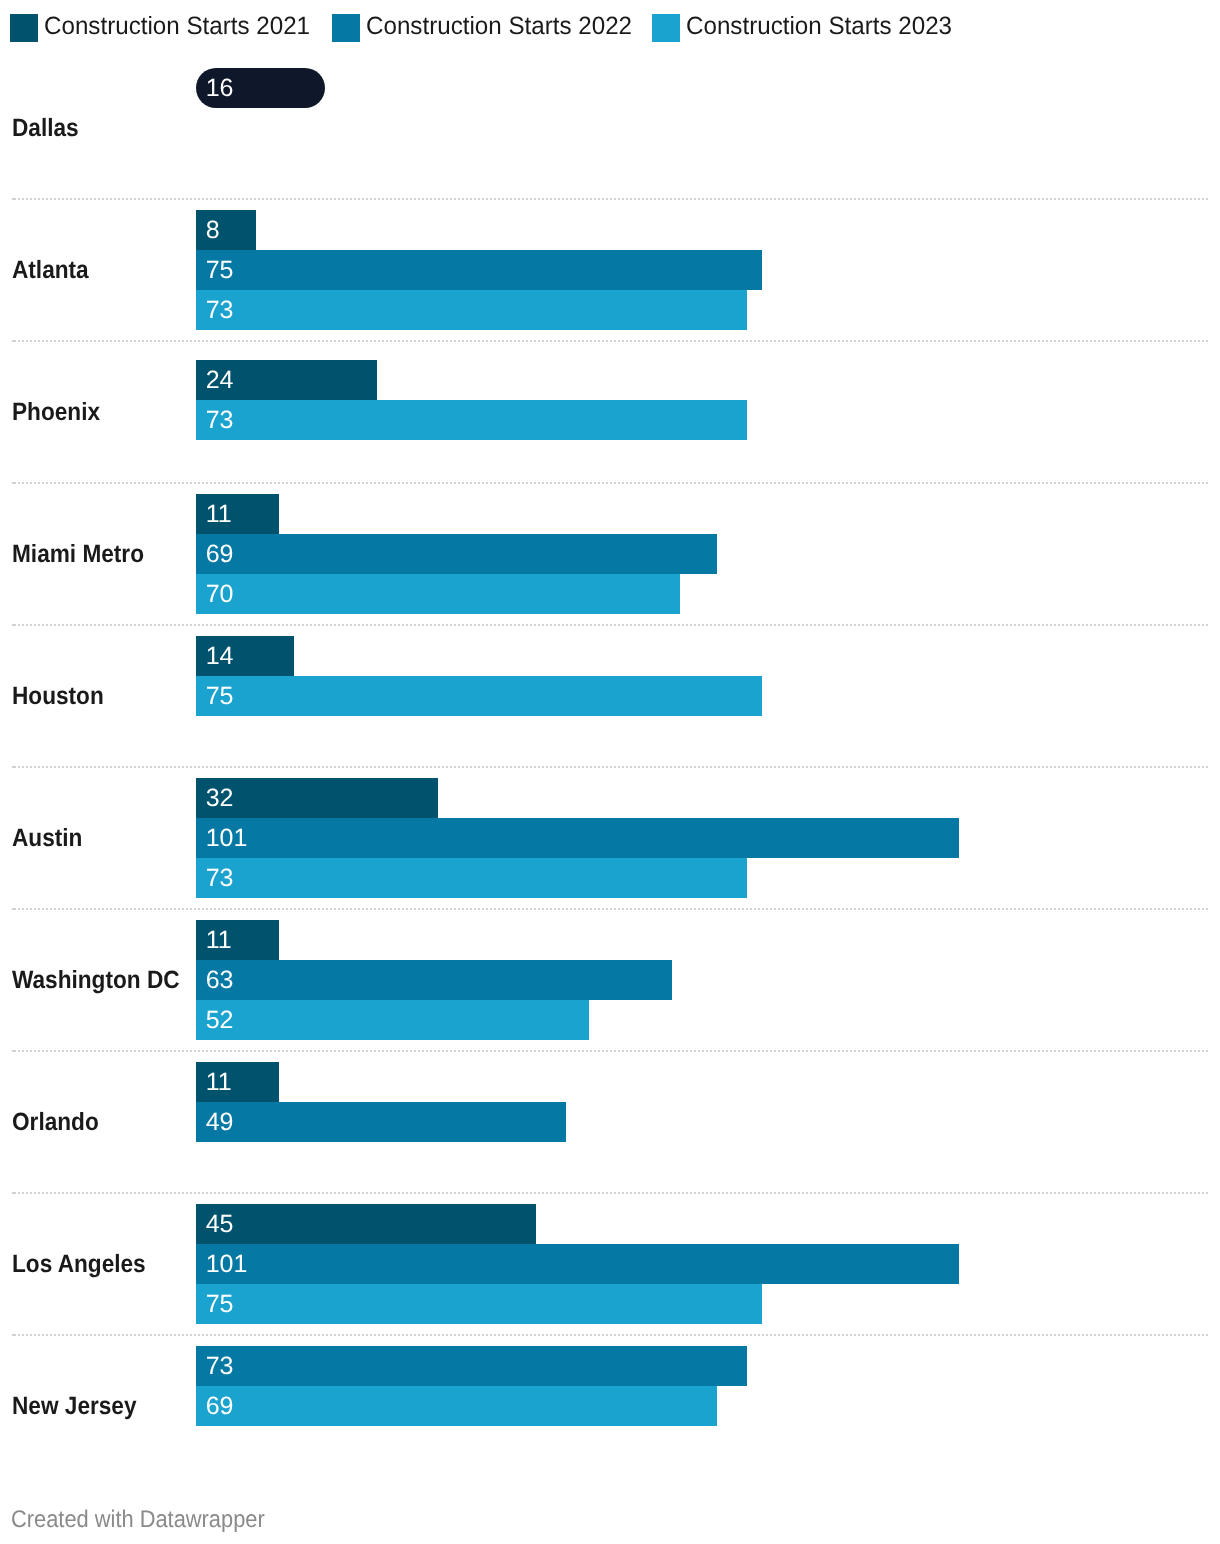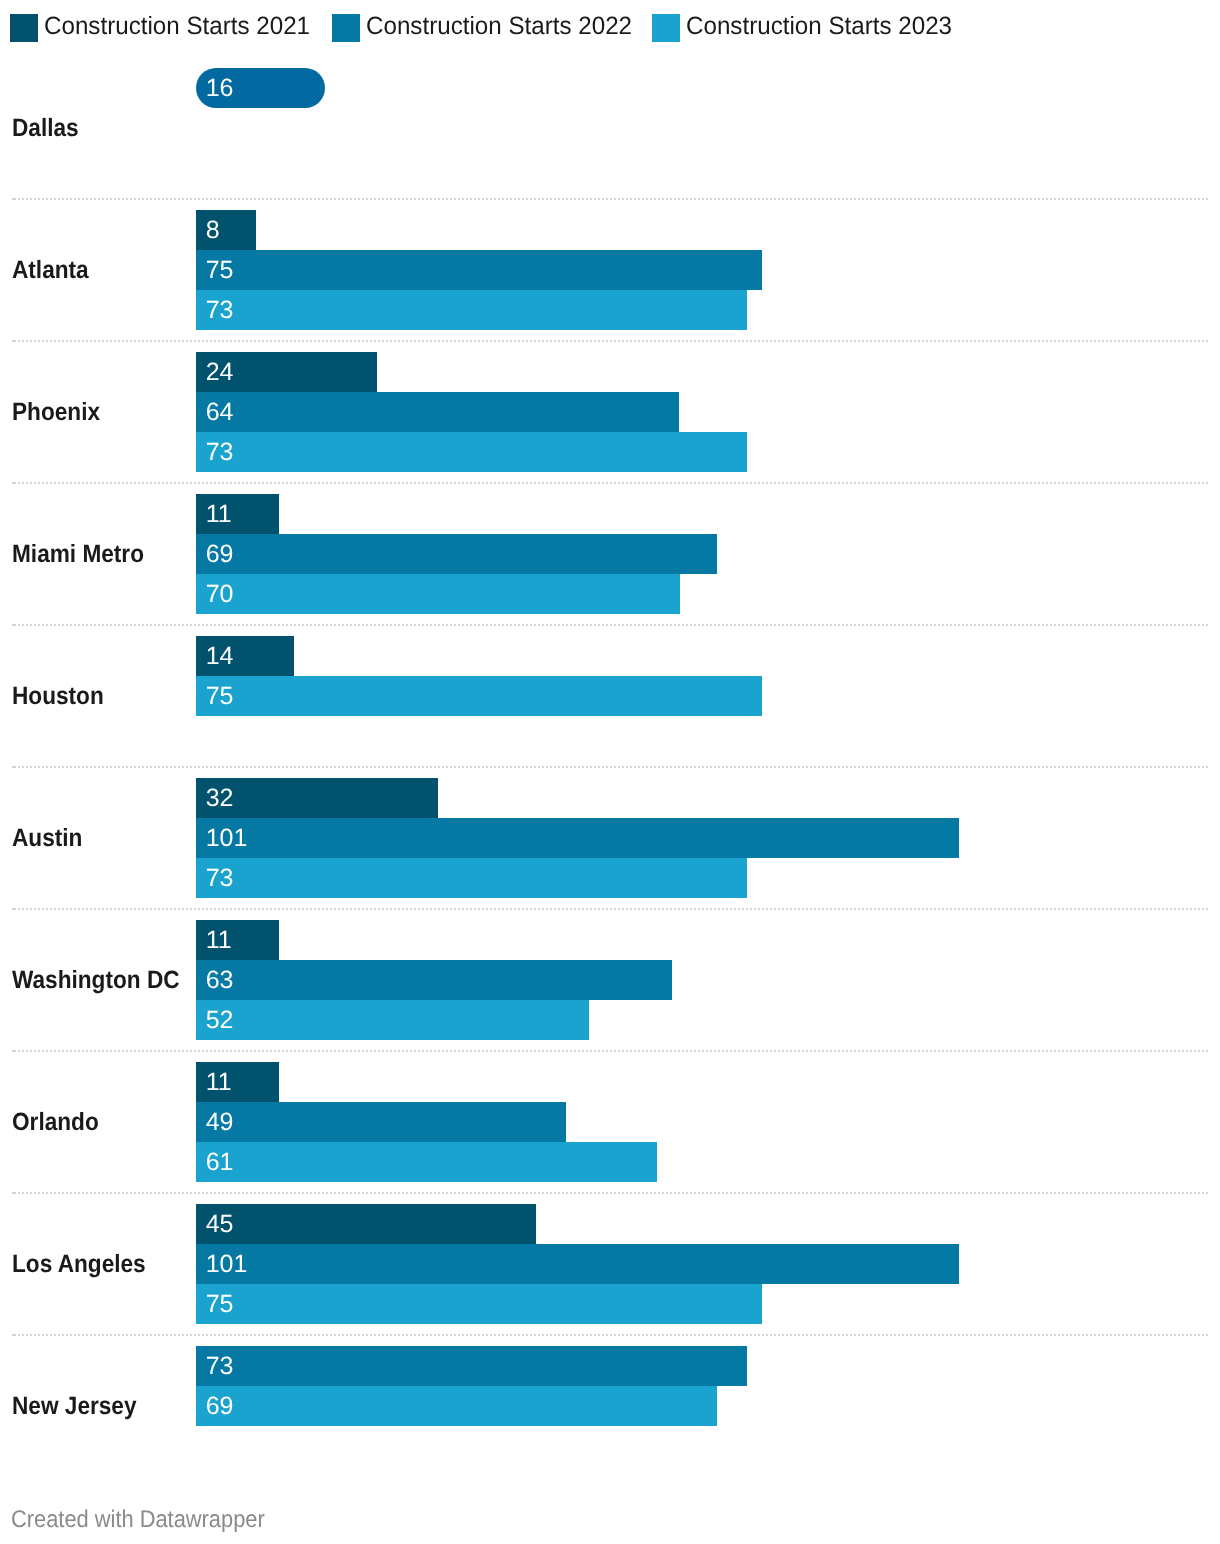--- a/index.html
+++ b/index.html
@@ -67,21 +67,21 @@
     <div class="legend-item legend-item-2">
       <span class="legend-swatch" style="background: rgb(27, 163, 208);"></span>
       <span class="legend-label">Construction Starts 2023</span>
     </div>
   </div>
 
   <div class="rows">
     <div class="row">
       <div class="row-label">Dallas</div>
       <div class="bars">
-        <div class="bar" style="background: #0369a1; width: 129px; border-radius: 20px;">
+        <div class="bar" style="background: #0f172a; width: 129px; border-radius: 20px;">
             <span class="bar-value">16</span>
           </div>
       </div>
       <div class="sep"></div>
     </div>
     <div class="row">
       <div class="row-label">Atlanta</div>
       <div class="bars">
         <div class="bar" style="background: rgb(0, 82, 109); width: 60.42px;">
             <span class="bar-value">8</span>
@@ -91,25 +91,22 @@
           </div>
         <div class="bar" style="background: rgb(27, 163, 208); width: 551.3px;">
             <span class="bar-value">73</span>
           </div>
       </div>
       <div class="sep"></div>
     </div>
     <div class="row">
       <div class="row-label">Phoenix</div>
       <div class="bars">
-        <div class="bar" style="background: rgb(0, 82, 109); width: 181.25px;">
+        <div class="bar" style="background: rgb(0, 82, 109); width: 181.25px; margin-top: 8px;">
             <span class="bar-value">24</span>
-          </div>
-        <div class="bar" style="background: rgb(5, 121, 164); width: 483.33px;">
-            <span class="bar-value">64</span>
           </div>
         <div class="bar" style="background: rgb(27, 163, 208); width: 551.3px;">
             <span class="bar-value">73</span>
           </div>
       </div>
       <div class="sep"></div>
     </div>
     <div class="row">
       <div class="row-label">Miami Metro</div>
       <div class="bars">
@@ -169,23 +166,20 @@
     </div>
     <div class="row">
       <div class="row-label">Orlando</div>
       <div class="bars">
         <div class="bar" style="background: rgb(0, 82, 109); width: 83.07px;">
             <span class="bar-value">11</span>
           </div>
         <div class="bar" style="background: rgb(5, 121, 164); width: 370.05px;">
             <span class="bar-value">49</span>
           </div>
-        <div class="bar" style="background: rgb(27, 163, 208); width: 460.67px;">
-            <span class="bar-value">61</span>
-          </div>
       </div>
       <div class="sep"></div>
     </div>
     <div class="row">
       <div class="row-label">Los Angeles</div>
       <div class="bars">
         <div class="bar" style="background: rgb(0, 82, 109); width: 339.84px;">
             <span class="bar-value">45</span>
           </div>
         <div class="bar" style="background: rgb(5, 121, 164); width: 762.75px;">

